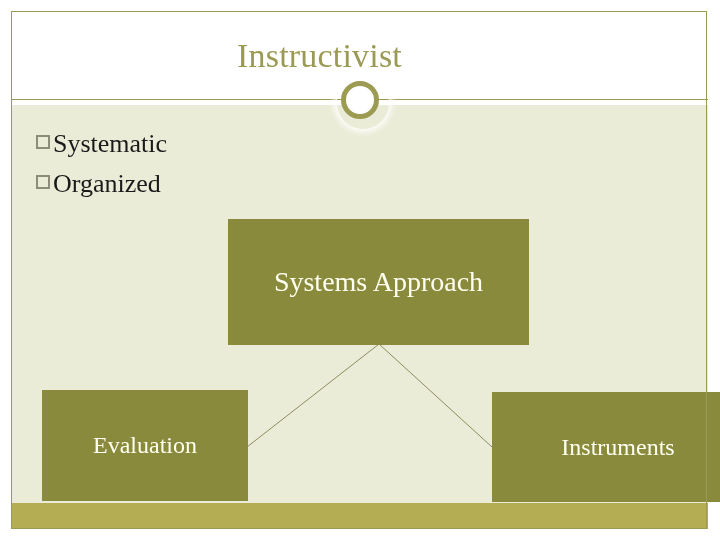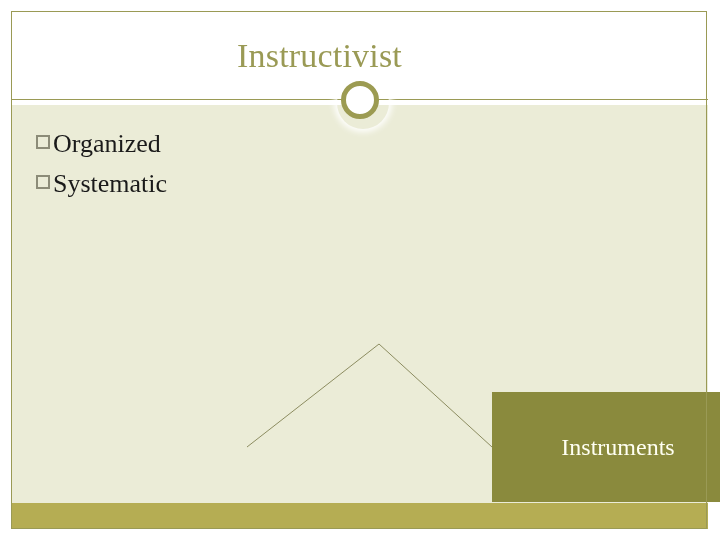--- a/index.html
+++ b/index.html
@@ -193,34 +193,40 @@
 
   <div class="slide-title">Instructivist</div>
 
   <div class="title-rule"></div>
 
   <div class="deco-ring"></div>
 
   <div class="bullets">
     <div class="bullet-row">
       <span class="bullet-glyph"></span>
-      <span>Organized</span>
+      <span>Systematic</span>
     </div>
     <div class="bullet-row">
       <span class="bullet-glyph"></span>
-      <span>Systematic</span>
+      <span>Organized</span>
     </div>
   </div>
 
   <svg class="connectors" viewBox="0 0 720 540">
     <line x1="379" y1="344" x2="247" y2="447" stroke="#8C8C60" stroke-width="1"></line>
     <line x1="379" y1="344" x2="492" y2="447" stroke="#8C8C60" stroke-width="1"></line>
   </svg>
 
-
+  <div class="node node-top">
+    <span>Systems Approach</span>
+  </div>
+
+  <div class="node node-left">
+    <span>Evaluation</span>
+  </div>
 
   <div class="node node-right">
     <span>Instruments</span>
   </div>
 
   <div class="bottom-bar"></div>
 
   <div class="frame"></div>
 
 </div>

